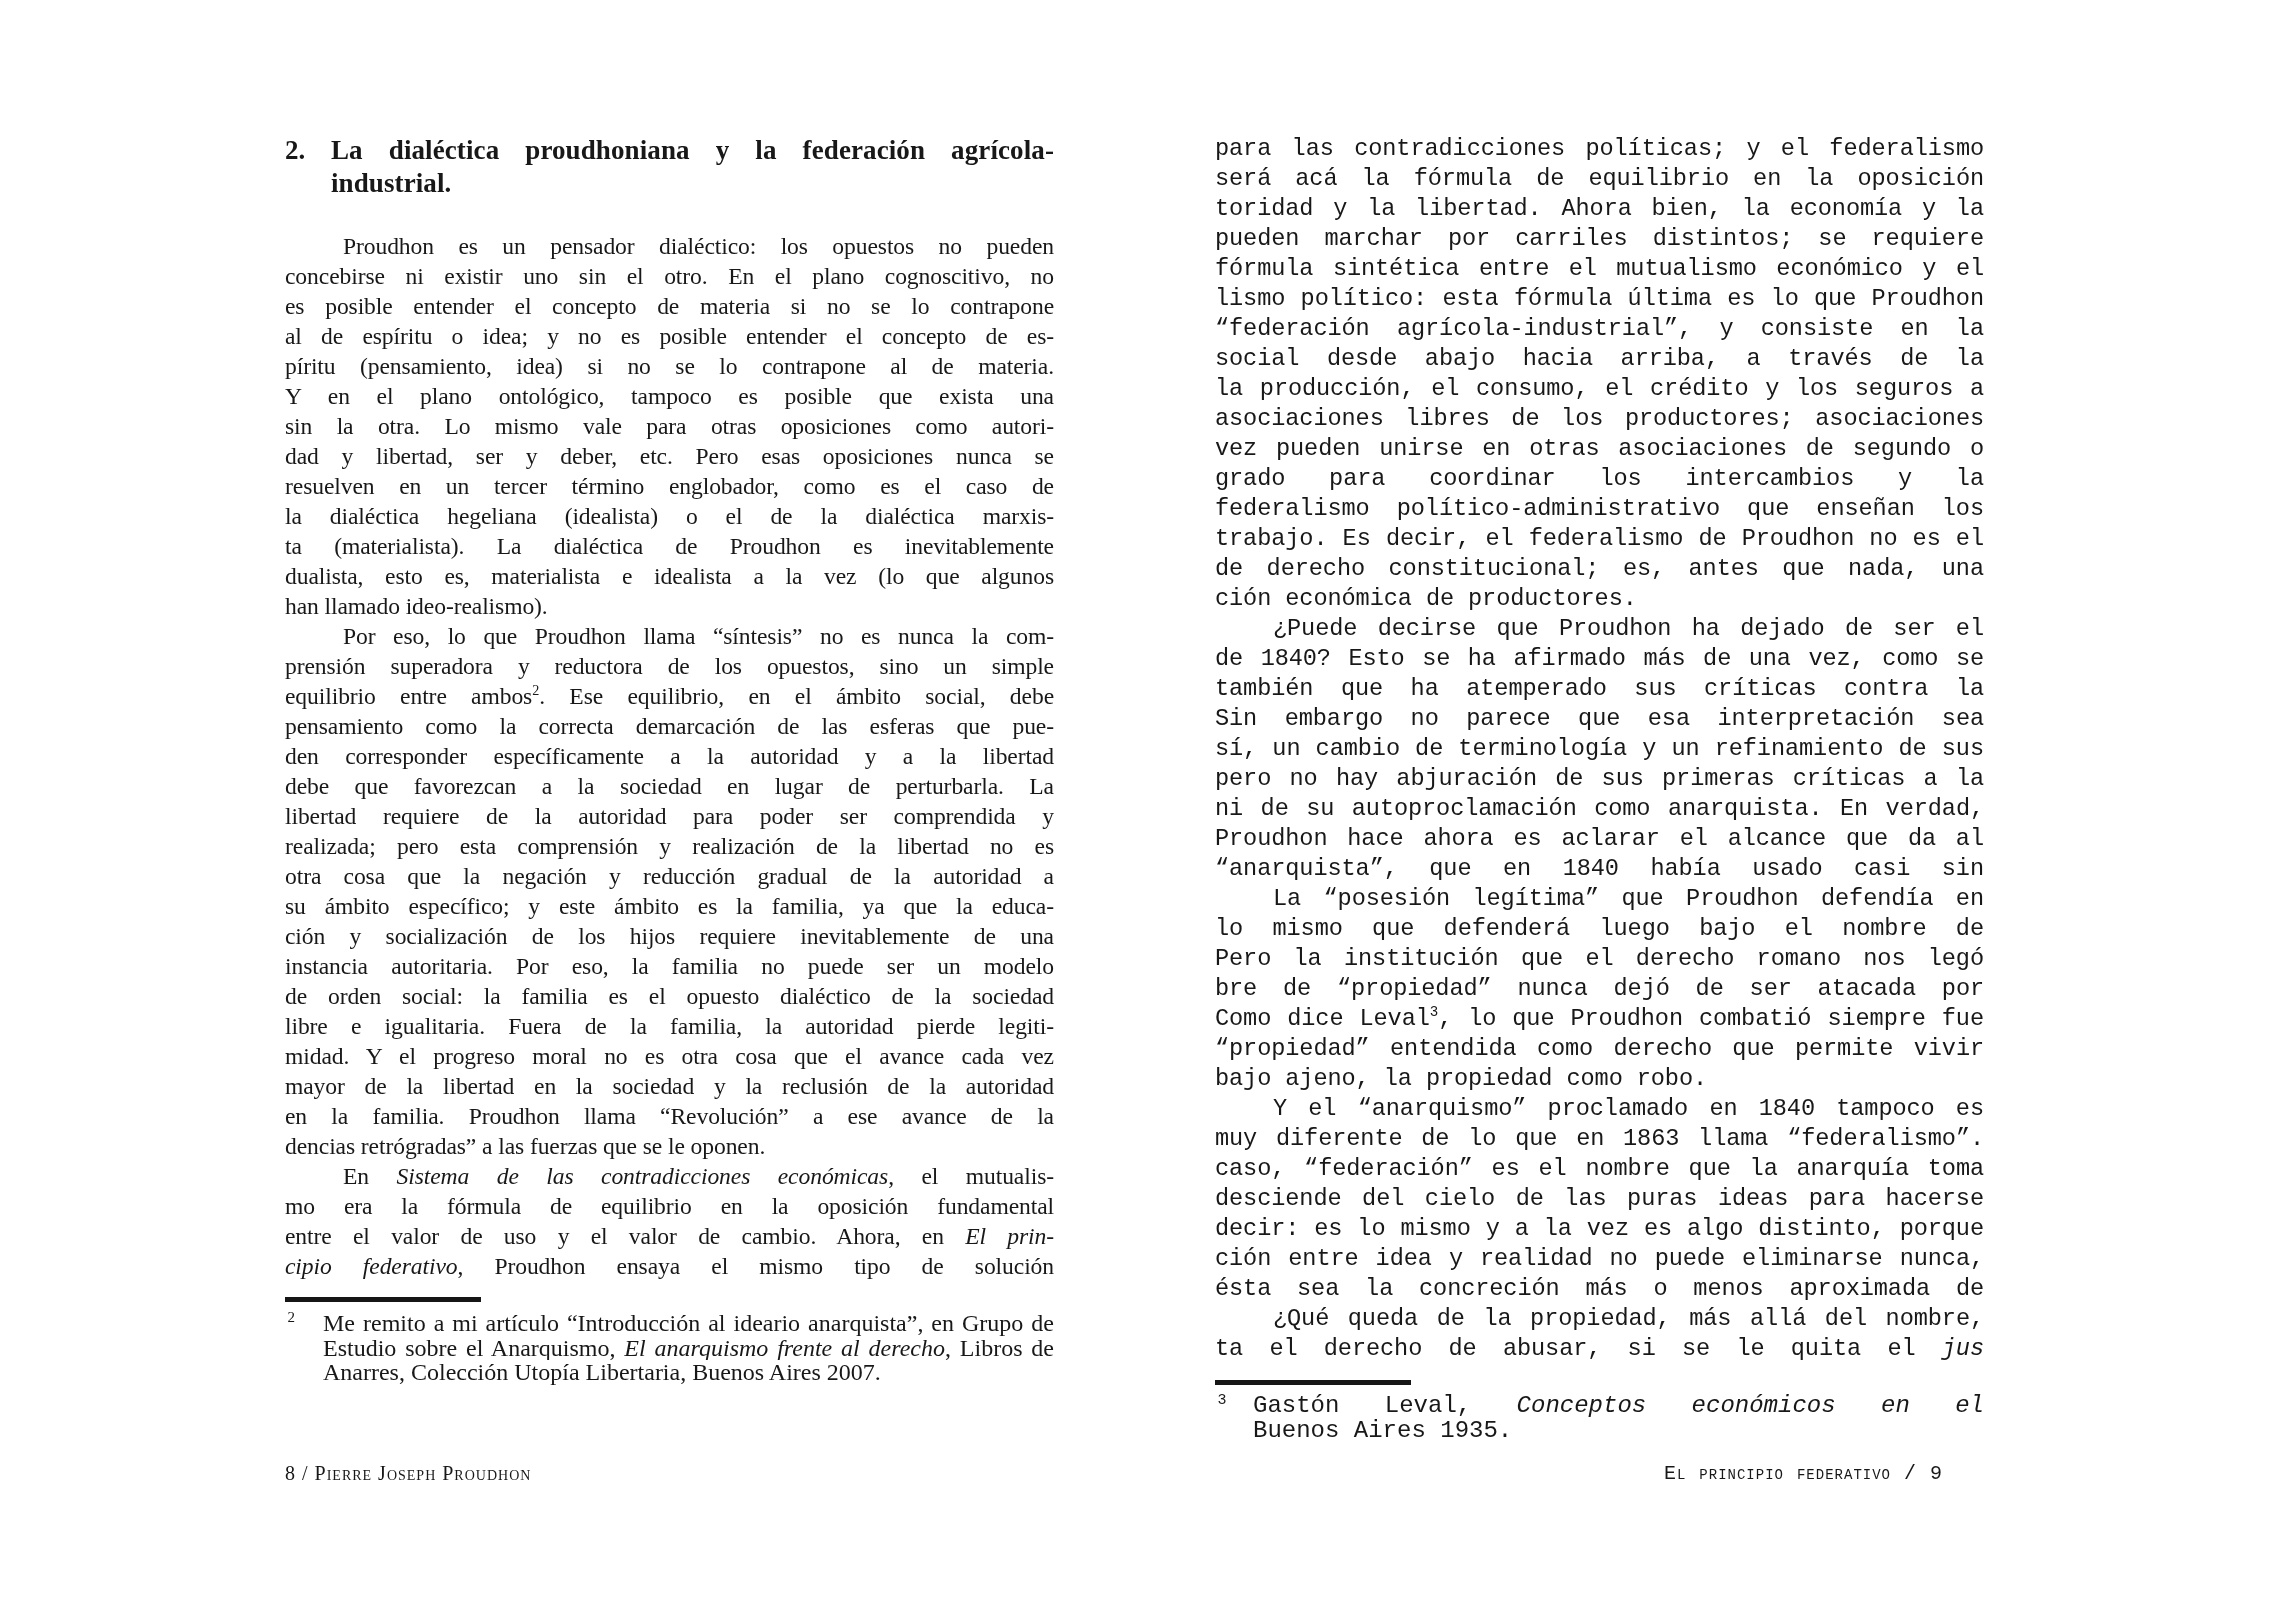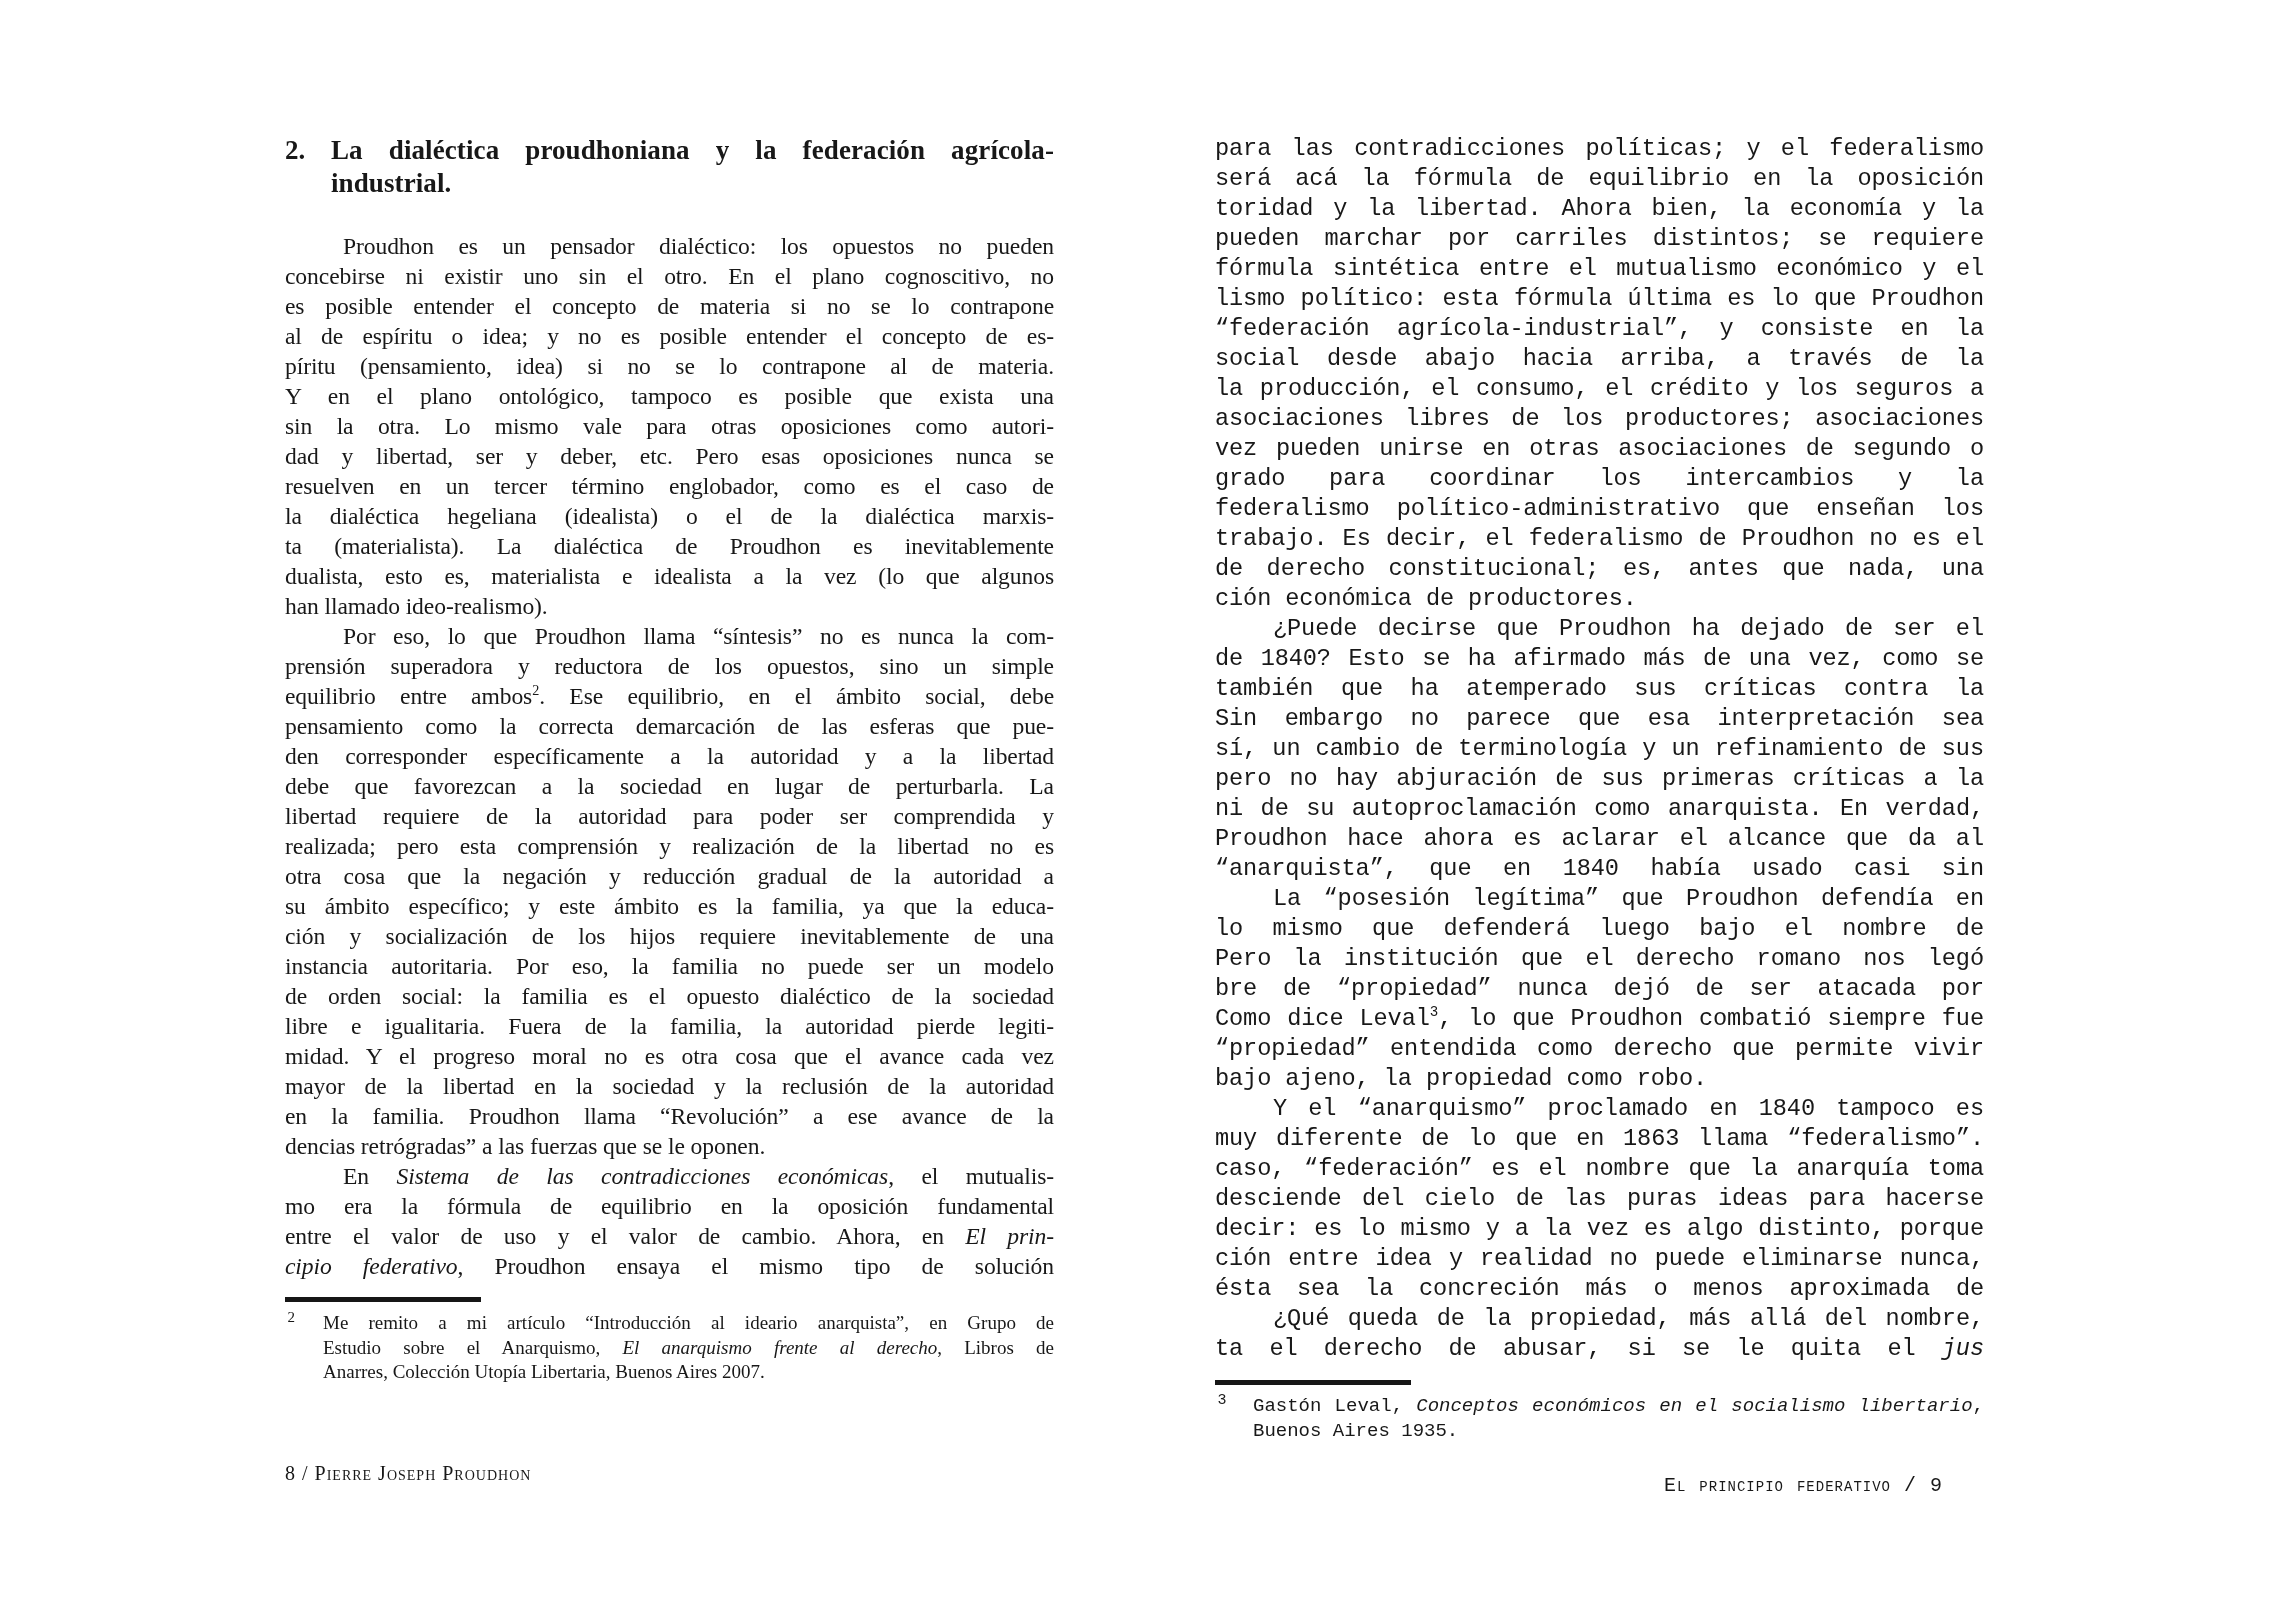--- a/index.html
+++ b/index.html
@@ -41,39 +41,39 @@
   sup{font-size:60%;line-height:0;vertical-align:super;}
 
   .fnrule{
     width:196px;height:5.2px;
     background:#161616;
     margin-top:15.7px;
   }
   .footnote{position:relative;margin-top:9.2px;padding-left:38px;}
   .fnmark{position:absolute;left:2.6px;top:-2px;font-size:15px;}
   .fnlines .tline{
-    font-size:19px;
+    font-size:24px;
     line-height:24.5px;
     height:24.5px;
     overflow:hidden;
     text-align:justify;
     text-align-last:justify;
   }
   .fnlines .tline.lastline{text-align-last:left;}
 
   .footer{
     position:absolute;
     top:1328px;
     font-size:20px;
     font-variant:small-caps;
     letter-spacing:1px;
     white-space:nowrap;
   }
   #left-page .footer{left:0;}
-  #right-page .footer{right:41px;text-align:right;margin-top:12px;}
+  #right-page .footer{right:41px;text-align:right;}
 </style>
 </head>
 <body>
 
 <div id="page">
 
   <section class="col" id="left-page">
     <div class="heading">
       <span class="hnum">2.</span>
       <div class="hline j">La dialéctica proudhoniana y la federación agrícola-</div>

